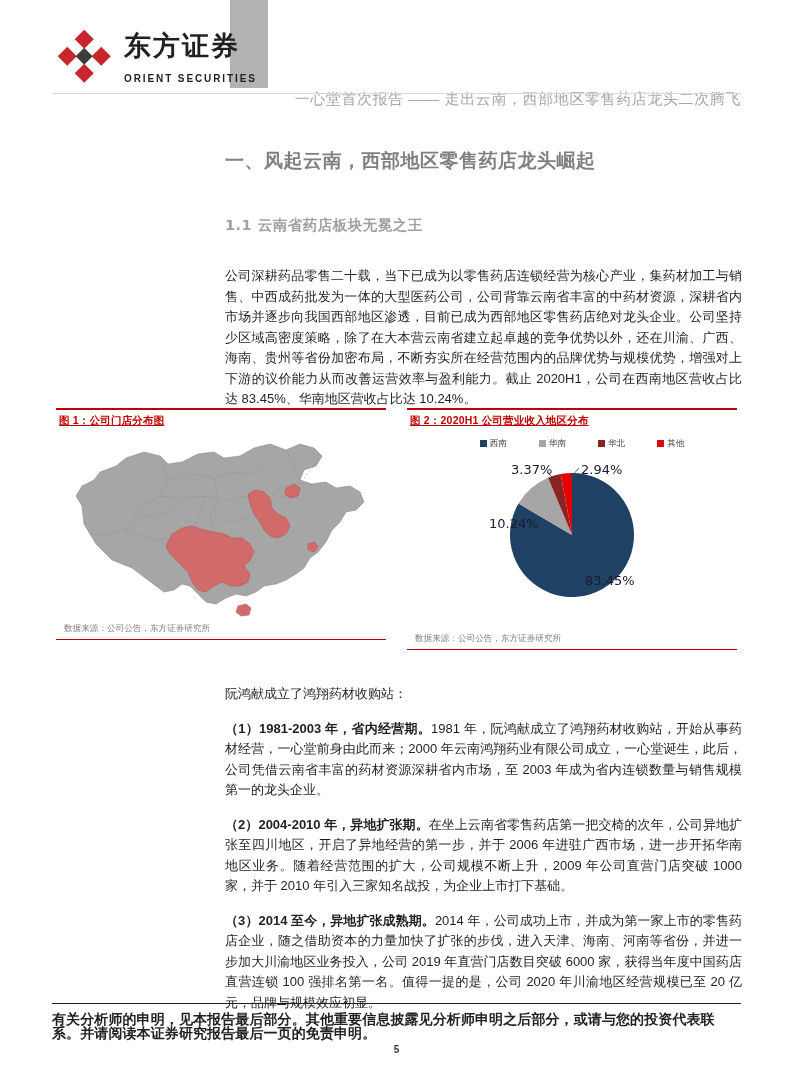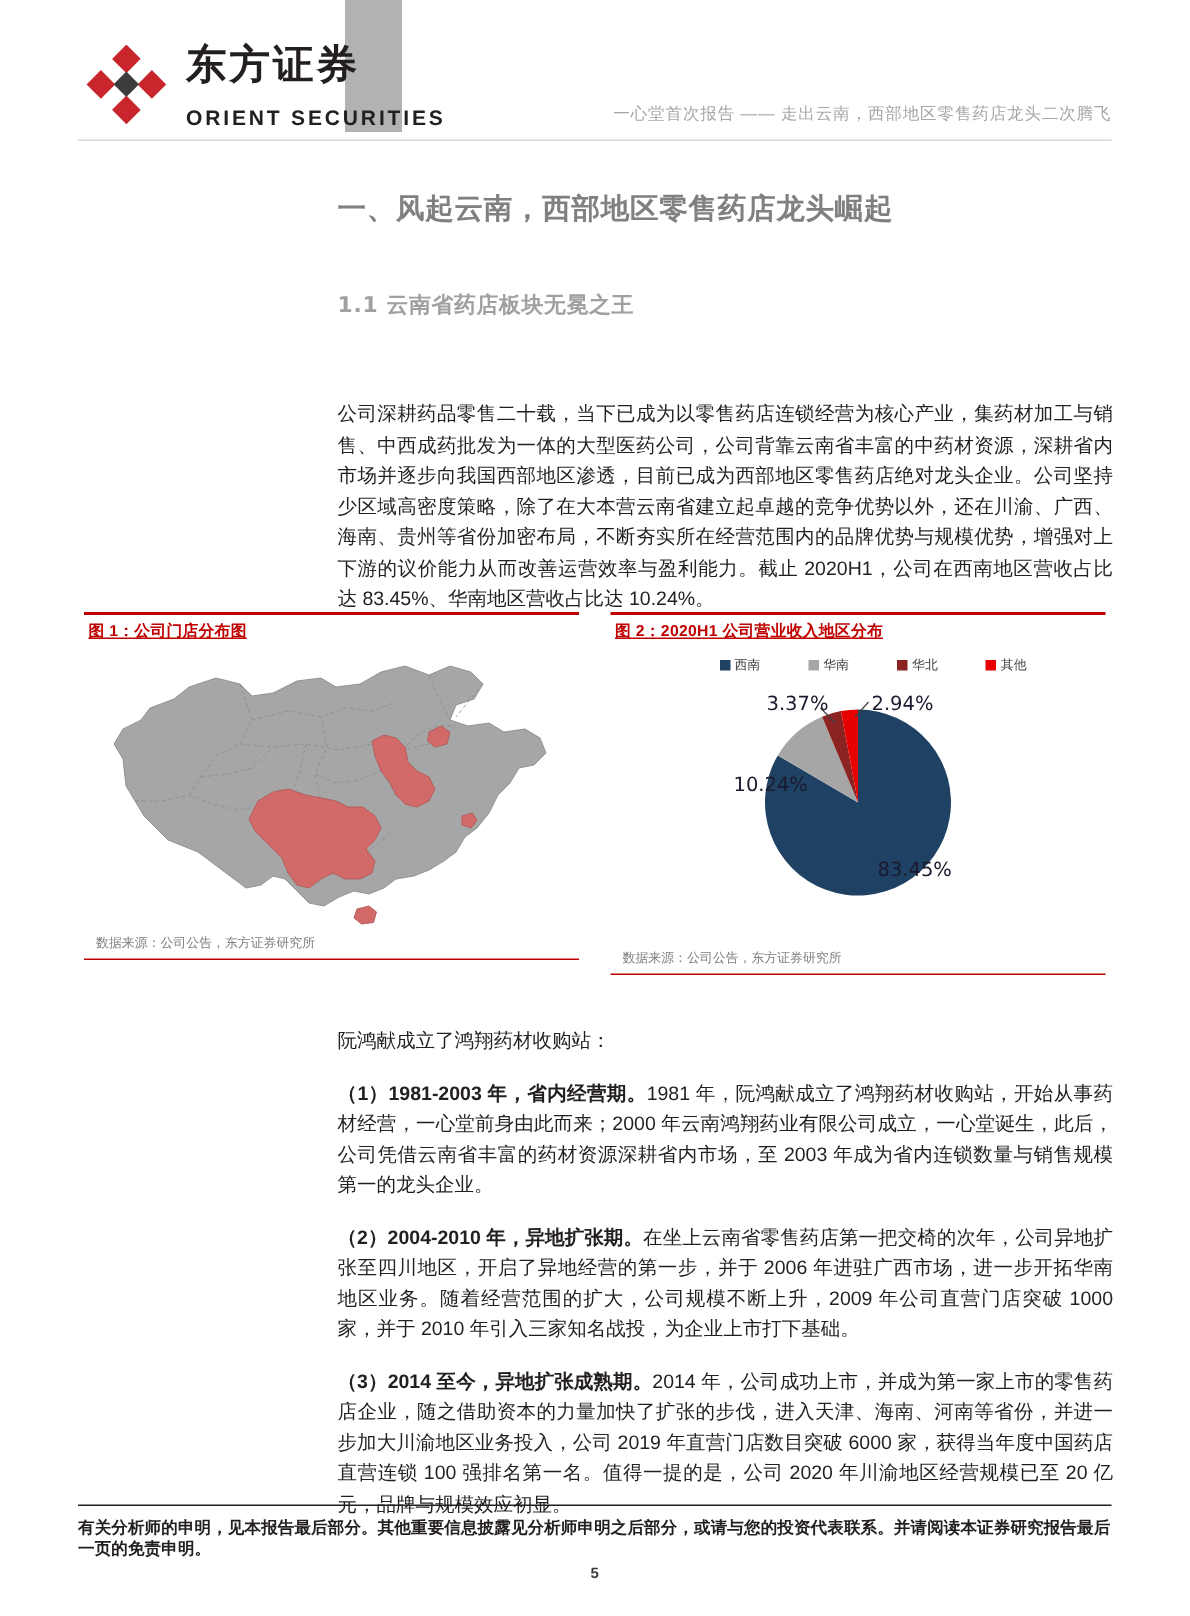--- a/index.html
+++ b/index.html
@@ -39,39 +39,39 @@
   }
   .logo-cn {
     font-family: "DejaVu Sans", sans-serif;
     font-size: 27px;
     font-weight: bold;
     letter-spacing: 2px;
     color: #231f20;
     line-height: 1.05;
   }
   .logo-en {
-    font-size: 14px;
+    font-size: 10px;
     font-weight: bold;
     letter-spacing: 1.9px;
     color: #231f20;
     margin-top: 12px;
   }
   .header-bar {
     position: absolute;
     left: 230px;
     top: 0px;
     width: 38px;
     height: 88px;
     background: #b2b2b2;
   }
   .header-title {
     position: absolute;
     right: 52px;
-    top: 68px;
-    font-size: 11px;
+    top: 90px;
+    font-size: 15px;
     color: #a6a6a6;
     letter-spacing: .6px;
     white-space: nowrap;
   }
   .header-rule {
     position: absolute;
     left: 52px;
     right: 52px;
     top: 93px;
     height: 1px;
@@ -79,21 +79,21 @@
   }
 
   
   .content {
     position: absolute;
     left: 0;
     top: 108px;
     width: 793px;
   }
   .h1 {
-    margin: 18px 0 0 225px;
+    margin: 40px 0 0 225px;
     font-family: "DejaVu Sans", sans-serif;
     font-size: 19px;
     font-weight: bold;
     color: #808080;
     letter-spacing: .5px;
   }
   .h2 {
     margin: 42px 0 0 225px;
     font-family: "DejaVu Sans", sans-serif;
     font-size: 14.5px;
@@ -195,21 +195,21 @@
     right: 52px;
     top: 1003px;
     height: 1.2px;
     background: #231f20;
   }
   .footer-note {
     position: absolute;
     left: 52px;
     right: 52px;
     top: 1012px;
-    font-size: 11px;
+    font-size: 14px;
     font-weight: bold;
     color: #231f20;
     letter-spacing: .1px;
     line-height: 14px;
   }
   .page-num {
     position: absolute;
     left: 0;
     right: 0;
     top: 1044px;

